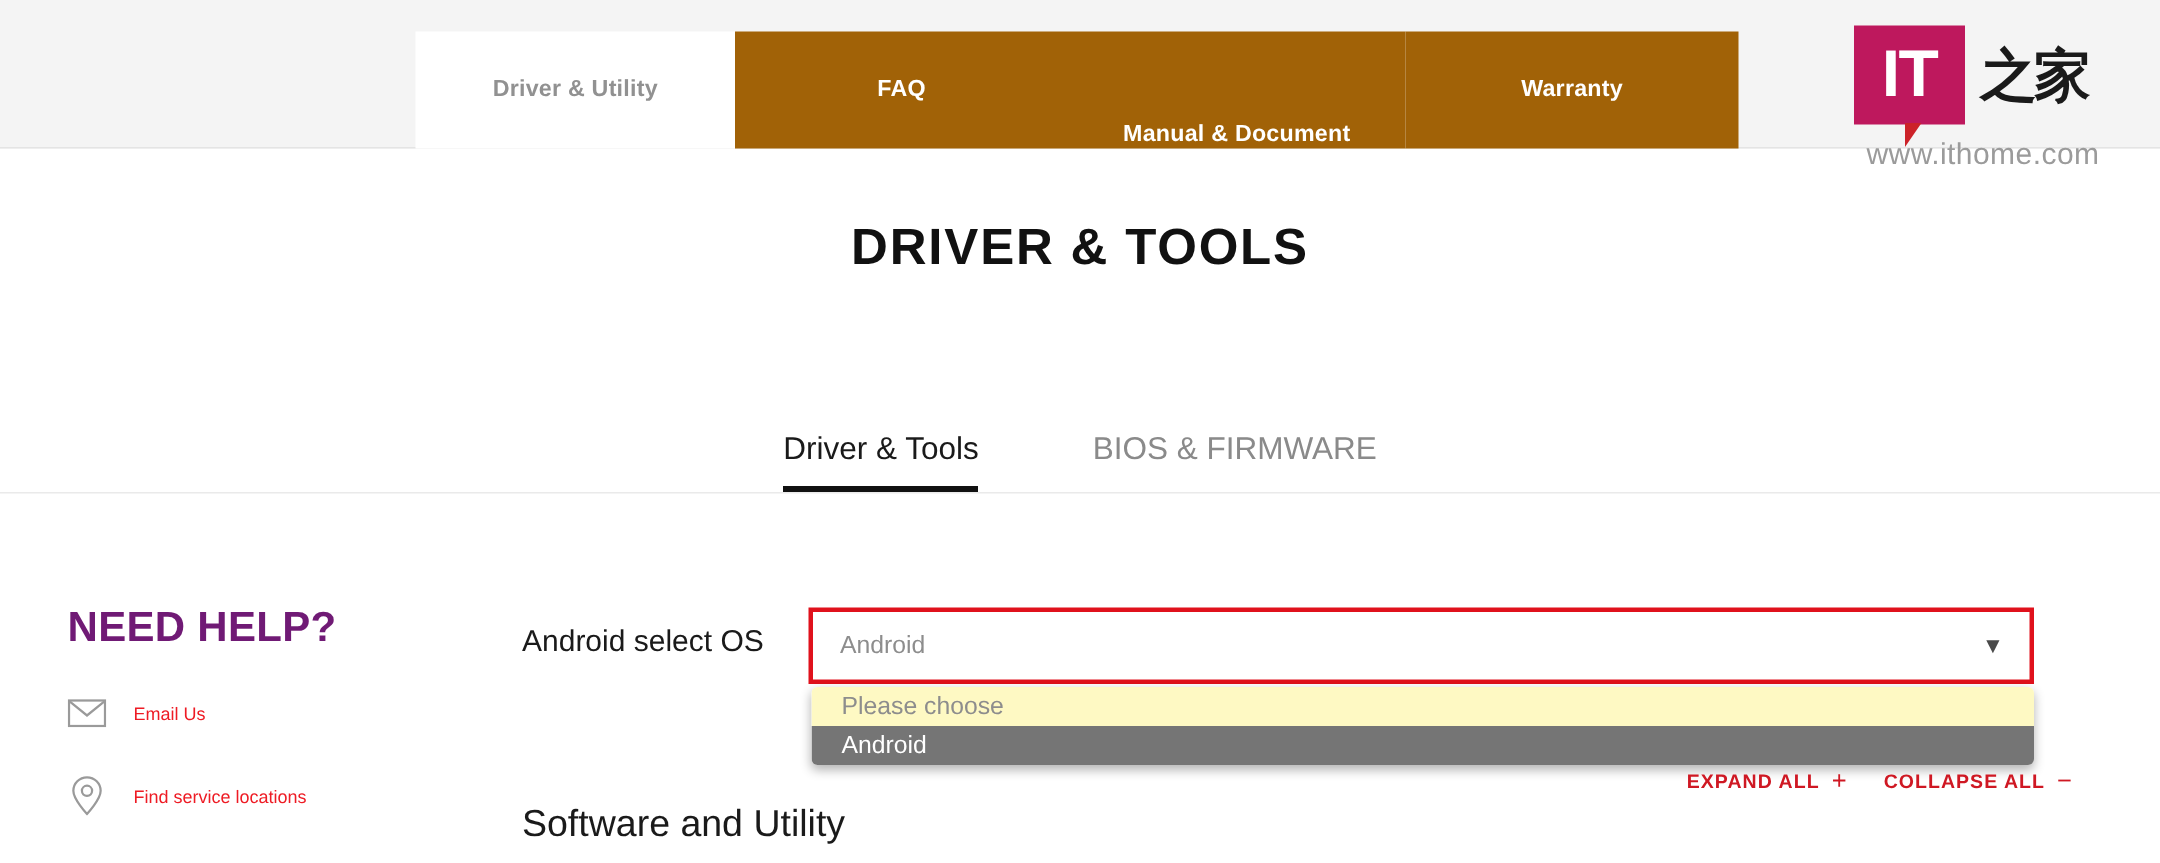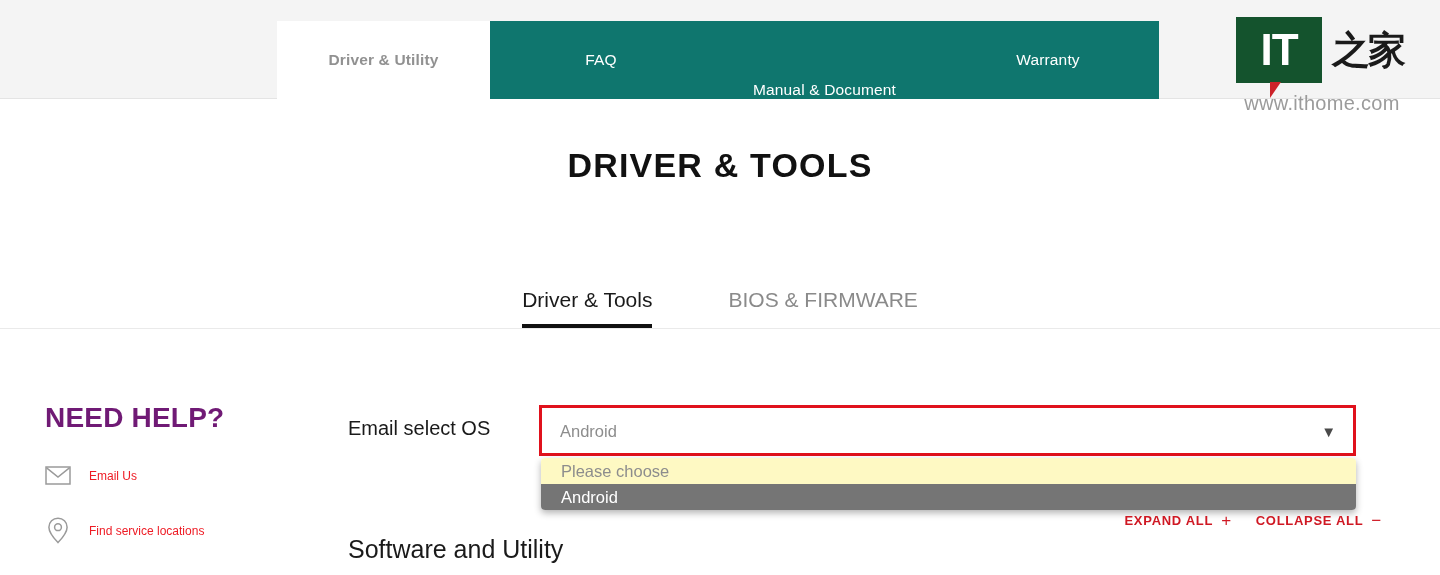--- a/index.html
+++ b/index.html
@@ -30,24 +30,24 @@
     left: 277px; top: 21px;
     height: 78px;
     display: flex;
     align-items: stretch;
   }
   .tab {
     display: flex;
     align-items: center;
     justify-content: center;
     font-size: 15.5px;
-    font-weight: normal;
+    font-weight: bold;
     letter-spacing: 0.15px;
     color: #ffffff;
-    background: #0f766e;
+    background: #a16207;
     white-space: nowrap;
   }
   .tab.w1 { width: 213px; }
   .tab.w2 { width: 222px; }
   .tab.w3 { width: 225px; align-items: flex-end; }
   .tab.w4 { width: 222px; }
   .tab.active {
     background: #ffffff;
     color: #919191;
     font-weight: bold;
@@ -63,22 +63,22 @@
   .logo-row {
     display: flex;
     align-items: center;
     justify-content: flex-start;
     height: 76px;
     gap: 8px;
     padding-left: 12px;
   }
   .logo-mark {
     position: relative;
-    width: 86px; height: 66px;
-    background: #14532d;
+    width: 74px; height: 66px;
+    background: #be185d;
     display: flex;
     align-items: center;
     justify-content: center;
   }
   .logo-mark-text {
     color: #ffffff;
     font-family: "Liberation Sans", sans-serif;
     font-weight: bold;
     font-size: 44px;
     line-height: 1;
@@ -326,21 +326,21 @@
     <span class="icn">
       <svg width="26" height="27" viewBox="0 0 26 27" fill="none" stroke="#9a9a9a" stroke-width="1.5">
         <path d="M13 1.2 C7.9 1.2 3.9 5.2 3.9 10.2 C3.9 16 13 25.6 13 25.6 C13 25.6 22.1 16 22.1 10.2 C22.1 5.2 18.1 1.2 13 1.2 Z"></path>
         <circle cx="13" cy="10.2" r="3.4"></circle>
       </svg>
     </span>
     <span>Find service locations</span>
   </a>
 </div>
 
-<div class="os-label">Email select OS</div>
+<div class="os-label">Android select OS</div>
 
 <div class="select-box">
   <span class="select-value">Android</span>
   <span class="select-arrow">▼</span>
 </div>
 
 <div class="select-list">
   <div class="select-option">
     <span>Please choose</span>
   </div>

